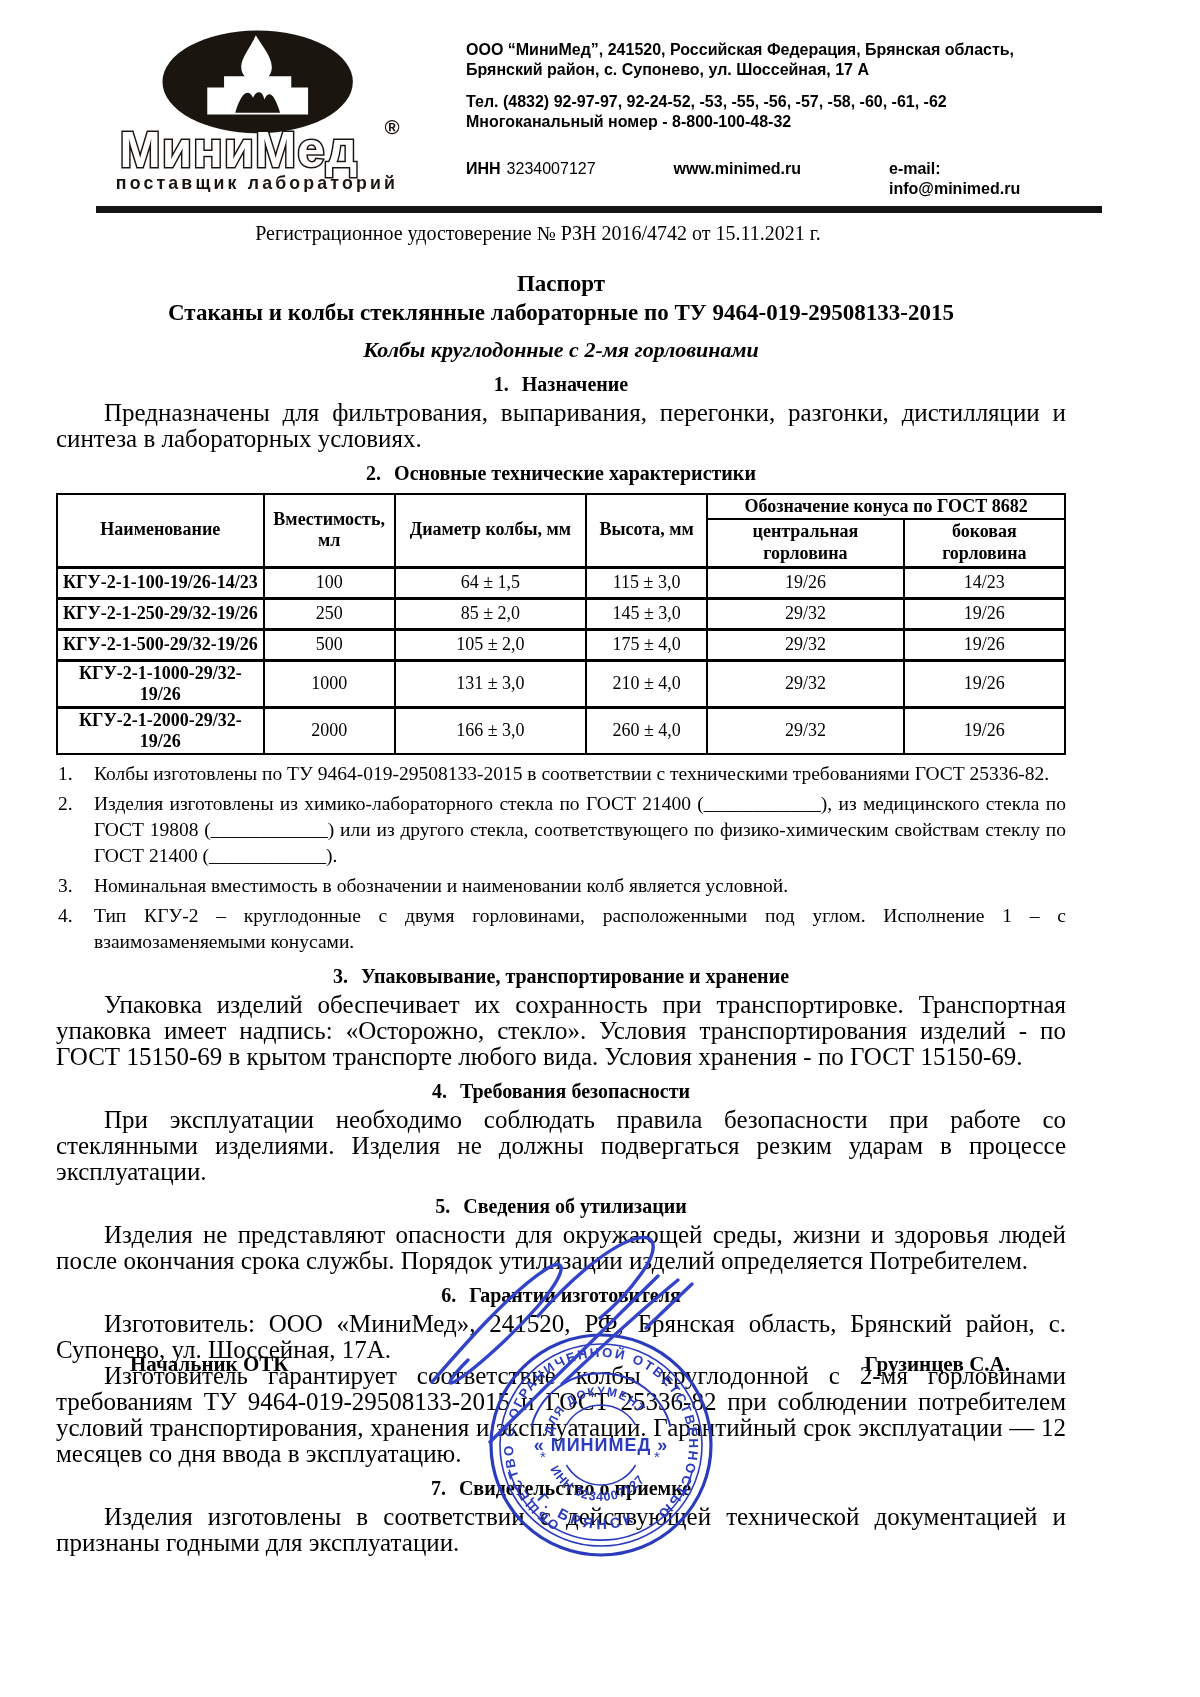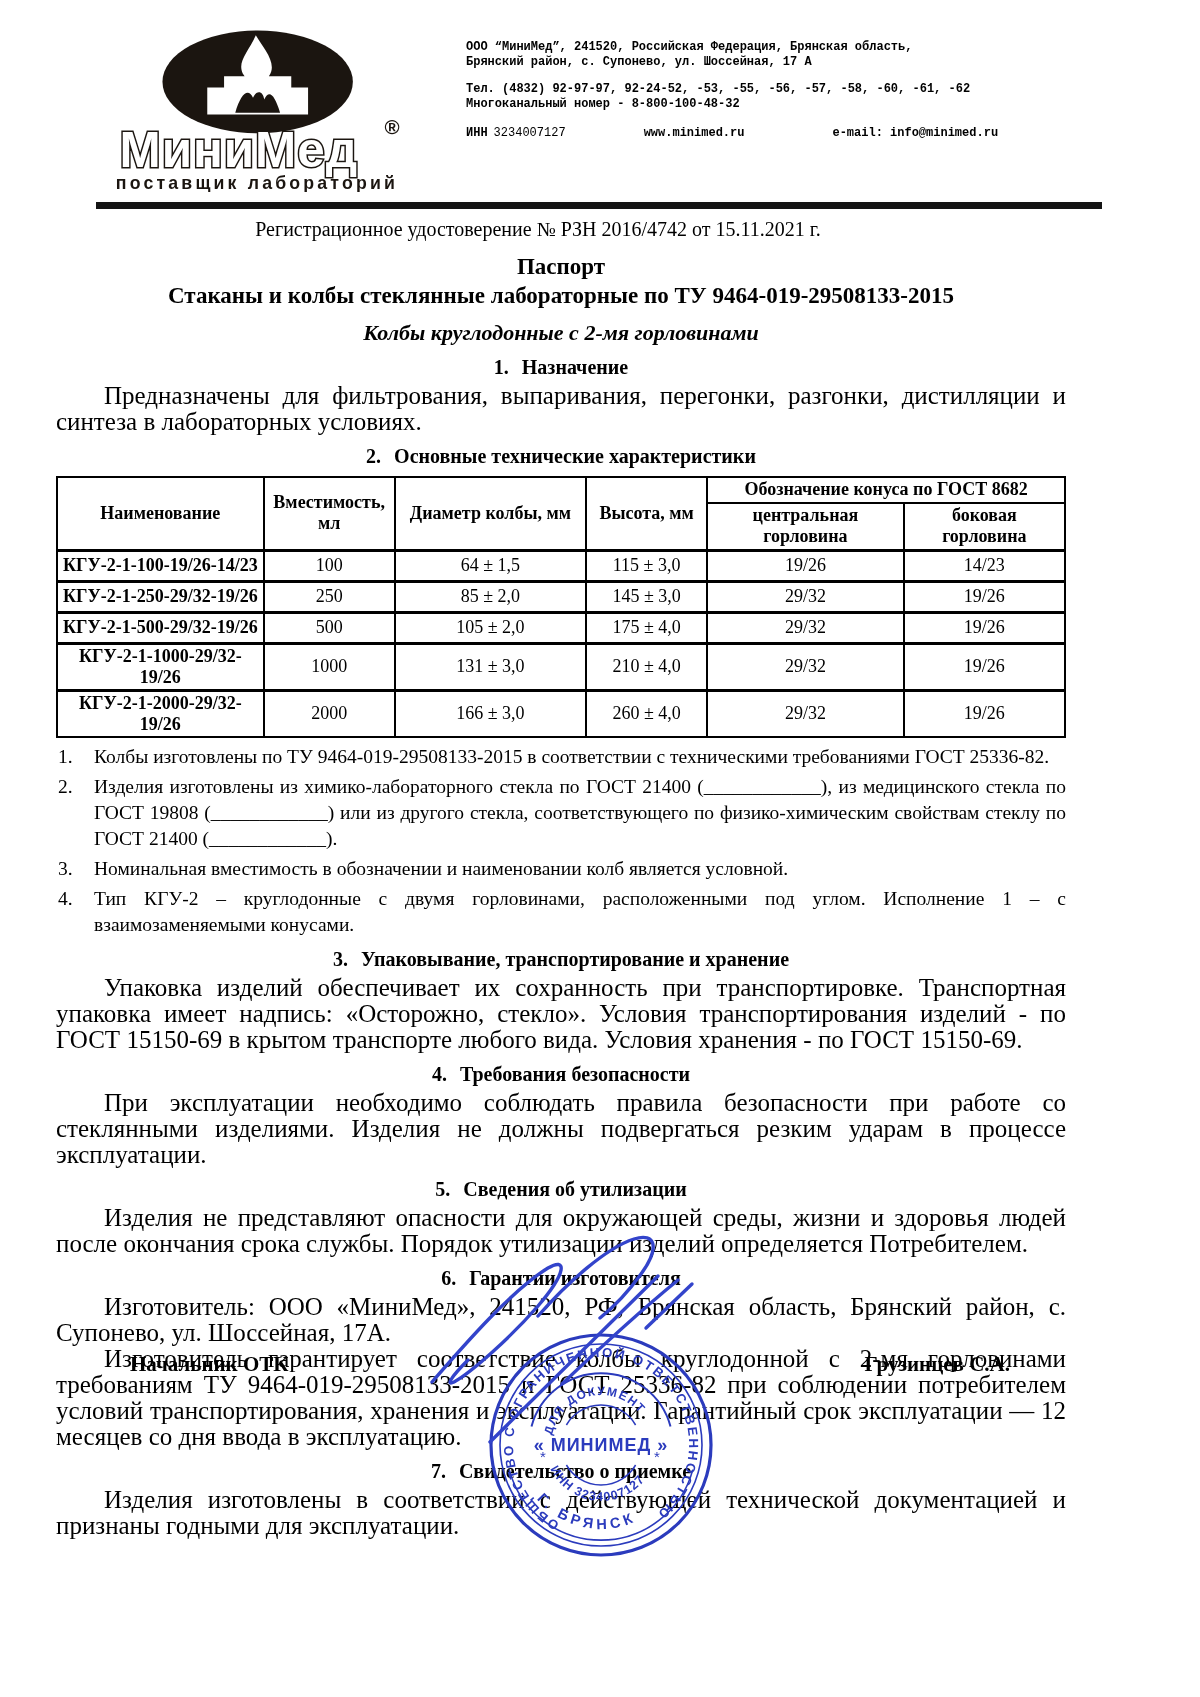--- a/index.html
+++ b/index.html
@@ -5,33 +5,33 @@
   html,body{margin:0;padding:0;}
   body{
     width:1200px;height:1697px;background:#ffffff;color:#000;
     font-family:"Liberation Serif",serif;position:relative;overflow:hidden;
   }
   .page{padding:24px 134px 0 56px;}
 
   
   .hdr{display:flex;align-items:flex-start;}
   .logo-wrap{margin-left:44px;flex:0 0 340px;}
-  .hdr-info{margin-left:26px;flex:1;font-family:Liberation Mono, monospace;font-weight:bold;font-size:12px;line-height:1.28;padding-top:16px;}
+  .hdr-info{margin-left:26px;flex:1;font-family:Liberation Sans, sans-serif;font-weight:bold;font-size:16px;line-height:1.28;padding-top:16px;}
   .hdr-gap{height:11px;}
-  .inn-row{display:flex;align-items:baseline;margin-top:14px;}
+  .inn-row{display:flex;align-items:baseline;margin-top:26px;}
   .inn-label{font-weight:bold;}
   .inn-value{font-weight:normal;margin-left:6px;}
   .hdr-site{margin-left:78px;}
   .hdr-mail{margin-left:88px;}
   .hdr-rule{height:7px;background:#141414;margin-left:40px;margin-right:-36px;margin-top:6px;}
 
   .reg-line{text-align:center;font-size:20px;margin-top:9px;margin-right:46px;}
 
   
-  .t-doc{ text-align:center;font-size:23px;font-weight:bold;margin-top:13px;}
+  .t-doc{ text-align:center;font-size:23px;font-weight:bold;margin-top:26px;}
   .t-product{text-align:center;font-size:23px;font-weight:bold;margin-top:3px;}
   .t-sub{text-align:center;font-size:22px;font-weight:bold;font-style:italic;margin-top:11px;}
 
   .sec-head{text-align:center;font-size:20px;font-weight:bold;margin-top:10px;margin-bottom:4px;}
   .sec-head .sht{margin-left:13px;}
   .body-par{font-size:25px;line-height:26px;text-align:justify;text-indent:48px;margin:0;}
 
   
   table.spec{border-collapse:collapse;width:100%;margin-top:8px;}
   table.spec th,table.spec td{border:2px solid #000;text-align:center;vertical-align:middle;padding:1px 4px;}

